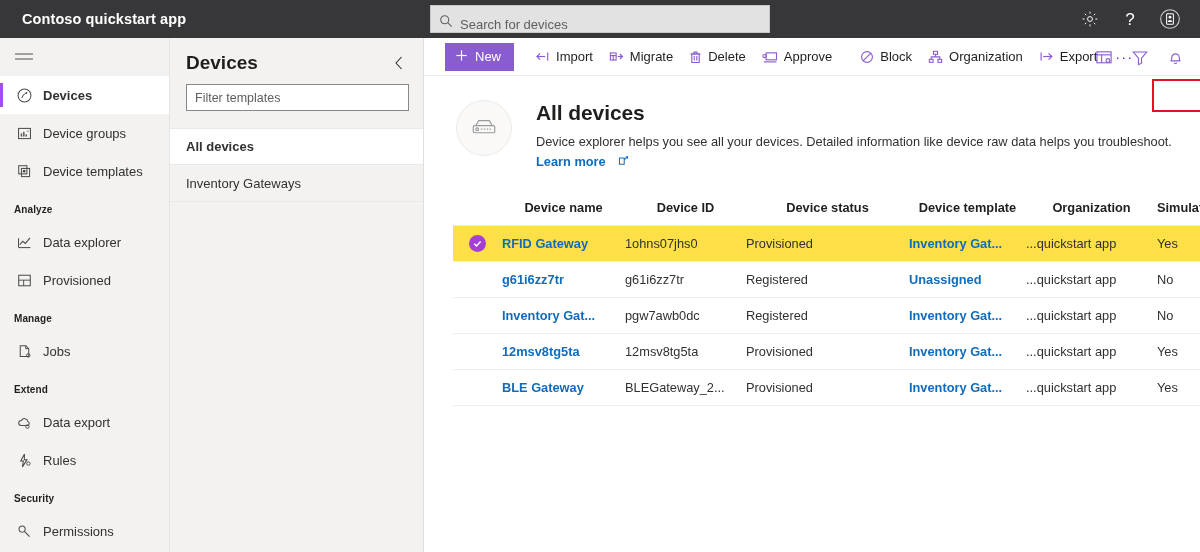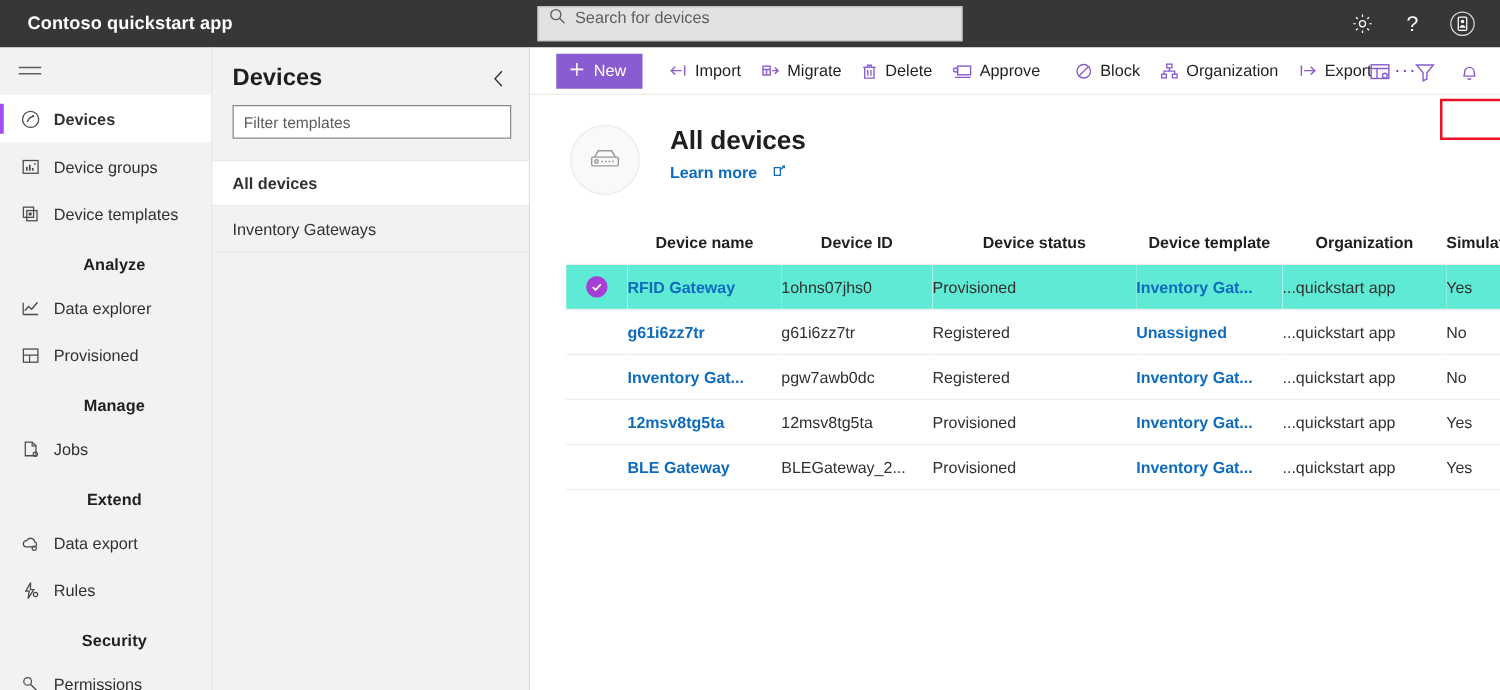--- a/index.html
+++ b/index.html
@@ -18,21 +18,21 @@
     position: relative;
   }
   .brand {
     font-size: 14.5px; font-weight: 600; color: #ffffff;
     padding-left: 22px; letter-spacing: .1px; white-space: nowrap;
   }
   .search-wrap {
     position: absolute; left: 430px; top: 5px;
     width: 340px; height: 28px;
     background: #e2e2e2; border: 1px solid #c8c6c4;
-    display: flex; align-items: flex-start; padding: 0 8px;
+    display: flex; align-items: flex-end; padding: 0 8px;
   }
   .search-wrap svg { flex: 0 0 auto; }
   .search-input {
     border: 0; outline: 0; background: transparent;
     font-family: "Liberation Sans", sans-serif;
     font-size: 13px; color: #3b3a39; margin-left: 7px; width: 280px;
   }
   .search-input::placeholder { color: #605e5c; }
   .topbar-icons {
     position: absolute; right: 8px; top: 0; height: 38px;
@@ -57,22 +57,22 @@
     font-size: 13px; color: #323130;
   }
   .nav-item .ico { width: 20px; flex: 0 0 20px; display: flex; align-items: center; justify-content: center; }
   .nav-item .lbl { margin-left: 9px; white-space: nowrap; }
   .nav-item.active { background: #ffffff; font-weight: 700; }
   .nav-item.active::before {
     content: ""; position: absolute; left: 0; top: 7px; bottom: 7px;
     width: 3px; background: #8a3ffc; background: #a24ef0;
   }
   .nav-group {
-    font-size: 13px; font-weight: 700; color: #201f1e;
-    padding: 14px 0 8px 14px; letter-spacing: .1px; text-align: center;
+    font-size: 10px; font-weight: 700; color: #201f1e;
+    padding: 14px 0 8px 14px; letter-spacing: .1px;
   }
 
   
   .midpanel {
     width: 254px; flex: 0 0 254px; background: #f3f2f1;
     border-right: 1px solid #e1dfdd; position: relative;
   }
   .mid-head {
     display: flex; align-items: center; justify-content: space-between;
     padding: 14px 14px 10px 16px;
@@ -151,21 +151,21 @@
   thead th {
     font-size: 12.8px; font-weight: 600; color: #201f1e;
     text-align: center; padding: 8px 0 10px 0; height: 32px;
     border-bottom: 1px solid #edebe9; white-space: nowrap;
   }
   tbody td {
     font-size: 12.8px; color: #323130; height: 36px;
     border-bottom: 1px solid #f0eeec; white-space: nowrap;
     overflow: hidden; text-overflow: ellipsis;
   }
-  tbody tr.selected td { background: #5eead4; }
+  tbody tr.selected td { background: #fde047; }
   .c-check { width: 49px; }
   .c-name  { width: 123px; }
   .c-id    { width: 121px; }
   .c-status{ width: 163px; }
   .c-tpl   { width: 117px; }
   .c-org   { width: 131px; }
   .c-sim   { width: 60px; }
   .link { color: #0f6cbd; font-weight: 600; cursor: pointer; }
   .check-circle {
     width: 17px; height: 17px; border-radius: 50%;
@@ -507,20 +507,21 @@
             <g stroke="#9a9a9a" stroke-width="1.25" fill="none">
               <path d="M6 10.5 9.2 5h11.6l3.2 5.5"></path>
               <rect x="3.4" y="10.5" width="23.2" height="7.6" rx="1.4"></rect>
               <circle cx="7.6" cy="14.3" r="1.5"></circle>
               <line x1="11.6" y1="14.3" x2="22.6" y2="14.3" stroke-dasharray="1.6 1.6"></line>
             </g>
           </svg>
         </div>
         <div class="head-text">
           <div class="page-title">All devices</div>
+          <div class="page-desc">Device explorer helps you see all your devices. Detailed information like device raw data helps you troubleshoot.</div>
           <div class="learn">
             <span>Learn more</span>
             <span>
               <svg width="11" height="11" viewBox="0 0 12 12">
                   <g stroke="#0f6cbd" stroke-width="1.1" fill="none">
                     <polyline points="8.4,2 10.4,2 10.4,4"></polyline>
                     <path d="M1.6 3.4h5.2v6.8H1.6z"></path>
                     <line x1="6.6" y1="5.4" x2="10.3" y2="2.1"></line>
                   </g>
                 </svg>

